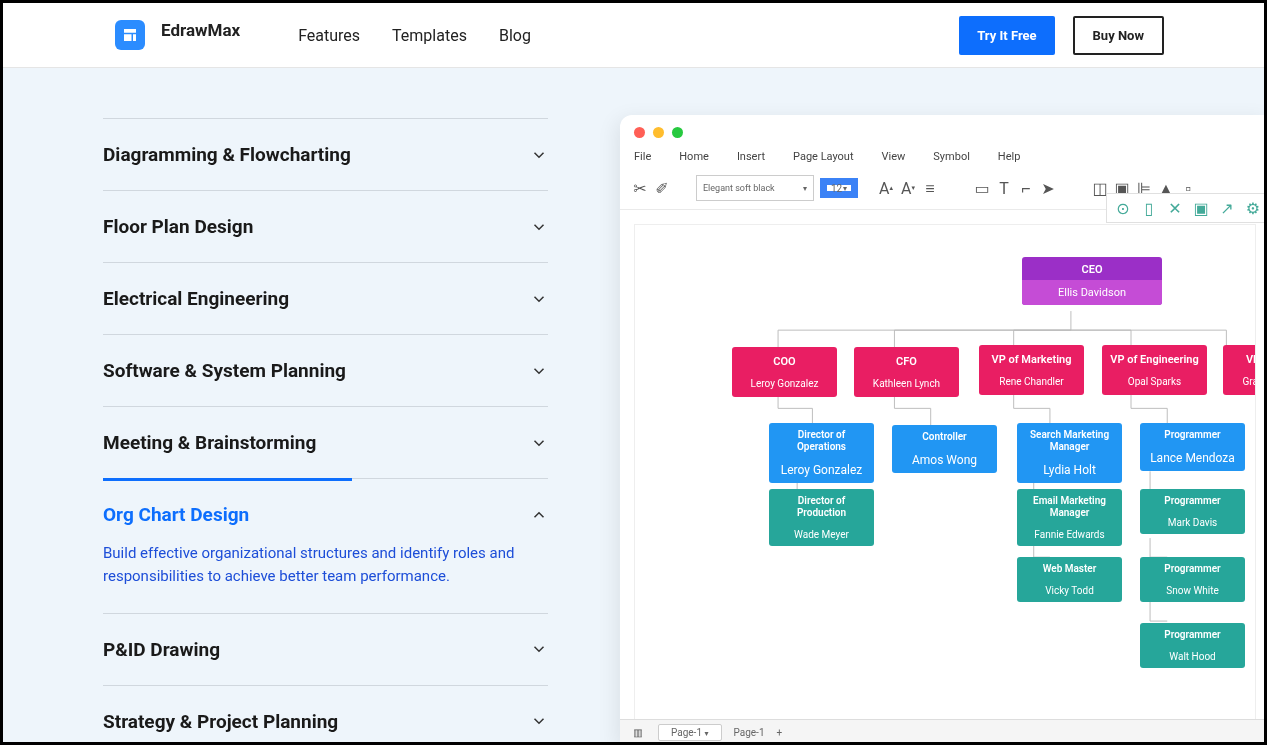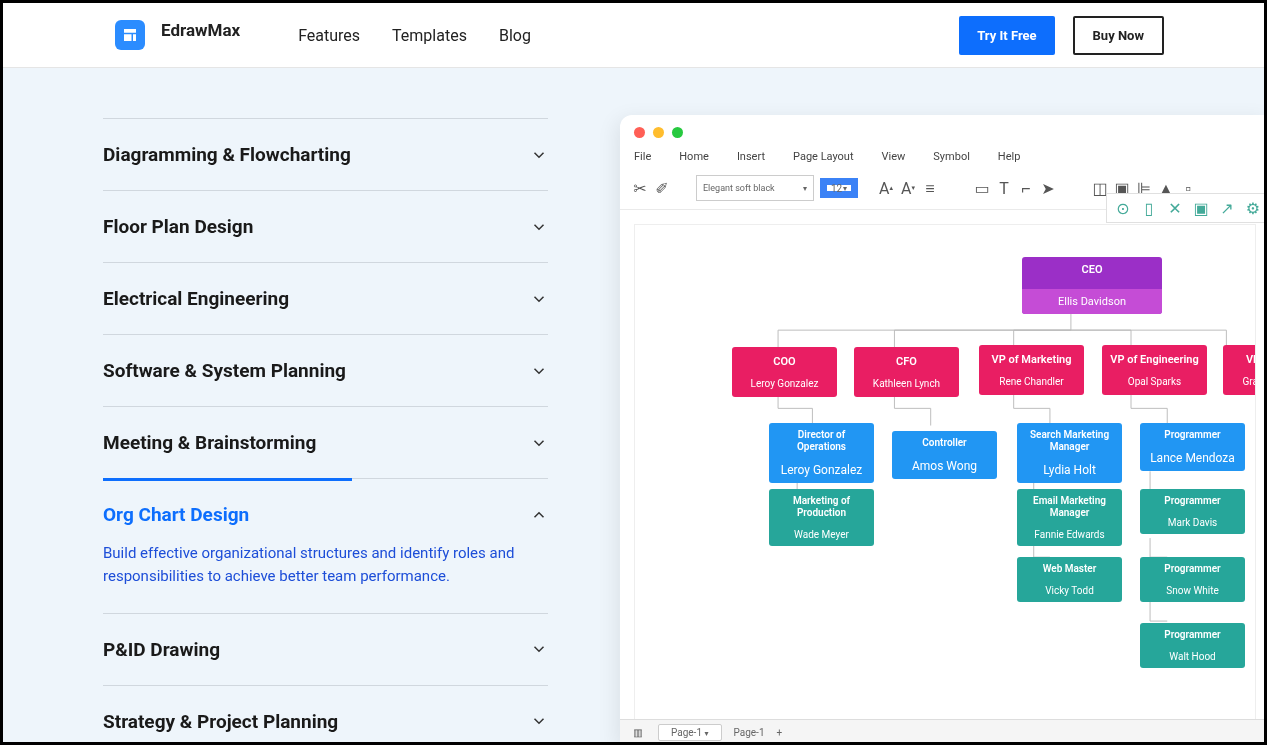--- a/index.html
+++ b/index.html
@@ -32,21 +32,21 @@
 .tb-ic{width:16px;height:16px;display:flex;align-items:center;justify-content:center;color:#555}
 .font-sel{width:118px;height:26px;border:1px solid #ccc;font-size:9px;padding:0 6px;display:flex;align-items:center;justify-content:space-between;color:#666}
 .size-sel{width:38px;height:20px;border:7px solid #3b82f6;font-size:10px;padding:0 4px;display:flex;align-items:center;justify-content:space-between;color:#666}
 .side-tools{position:absolute;right:0;top:78px;display:flex;gap:10px;padding:6px 8px;background:#fff;border:1px solid #e0e0e0}
 .side-tools .tb-ic{color:#4a9}
 .canvas{background:#fff;margin:14px;border:1px solid #eee;height:508px;position:relative;overflow:hidden}
 .node{position:absolute;text-align:center;color:#fff;border-radius:3px;padding:6px 4px}
 .node .role{font-size:11px;font-weight:600;line-height:1.2}
 .node .name{font-size:11px;margin-top:6px;padding-top:4px}
 .ceo{background:#9b2fc7;width:140px;left:387px;top:32px}
-.ceo .name{background:#c54cd6;margin:13px -4px -6px;padding:6px 0;border-radius:0 0 3px 3px}
+.ceo .name{background:#c54cd6;margin:4px -4px -6px;padding:6px 0;border-radius:0 0 3px 3px}
 .vp{background:#e91e63;width:105px;padding:8px 4px}
 .vp .role{font-size:11px}
 .vp .name{font-size:10px}
 .mgr{background:#2196f3;width:105px}
 .mgr .role{font-size:10px}
 .mgr .name{font-size:12px}
 .emp{background:#26a69a;width:105px}
 .emp .role{font-size:10px}
 .emp .name{font-size:10px}
 svg.lines{position:absolute;left:0;top:0;width:100%;height:100%;pointer-events:none}
@@ -252,35 +252,35 @@
     </div>
     <div class="node vp" style="left:588px;top:120px;width:60px">
       <div class="role">VP</div>
       <div class="name">Gran</div>
     </div>
 
     <div class="node mgr" style="left:134px;top:198px">
       <div class="role">Director of Operations</div>
       <div class="name">Leroy Gonzalez</div>
     </div>
-    <div class="node mgr" style="left:257px;top:206px">
+    <div class="node mgr" style="left:257px;top:200px">
       <div class="role">Controller</div>
       <div class="name">Amos Wong</div>
     </div>
     <div class="node mgr" style="left:382px;top:198px">
       <div class="role">Search Marketing Manager</div>
       <div class="name">Lydia Holt</div>
     </div>
     <div class="node mgr" style="left:505px;top:198px">
       <div class="role">Programmer</div>
       <div class="name">Lance Mendoza</div>
     </div>
 
     <div class="node emp" style="left:134px;top:264px">
-      <div class="role">Marketing of Production</div>
+      <div class="role">Director of Production</div>
       <div class="name">Wade Meyer</div>
     </div>
     <div class="node emp" style="left:382px;top:264px">
       <div class="role">Email Marketing Manager</div>
       <div class="name">Fannie Edwards</div>
     </div>
     <div class="node emp" style="left:505px;top:264px">
       <div class="role">Programmer</div>
       <div class="name">Mark Davis</div>
     </div>

